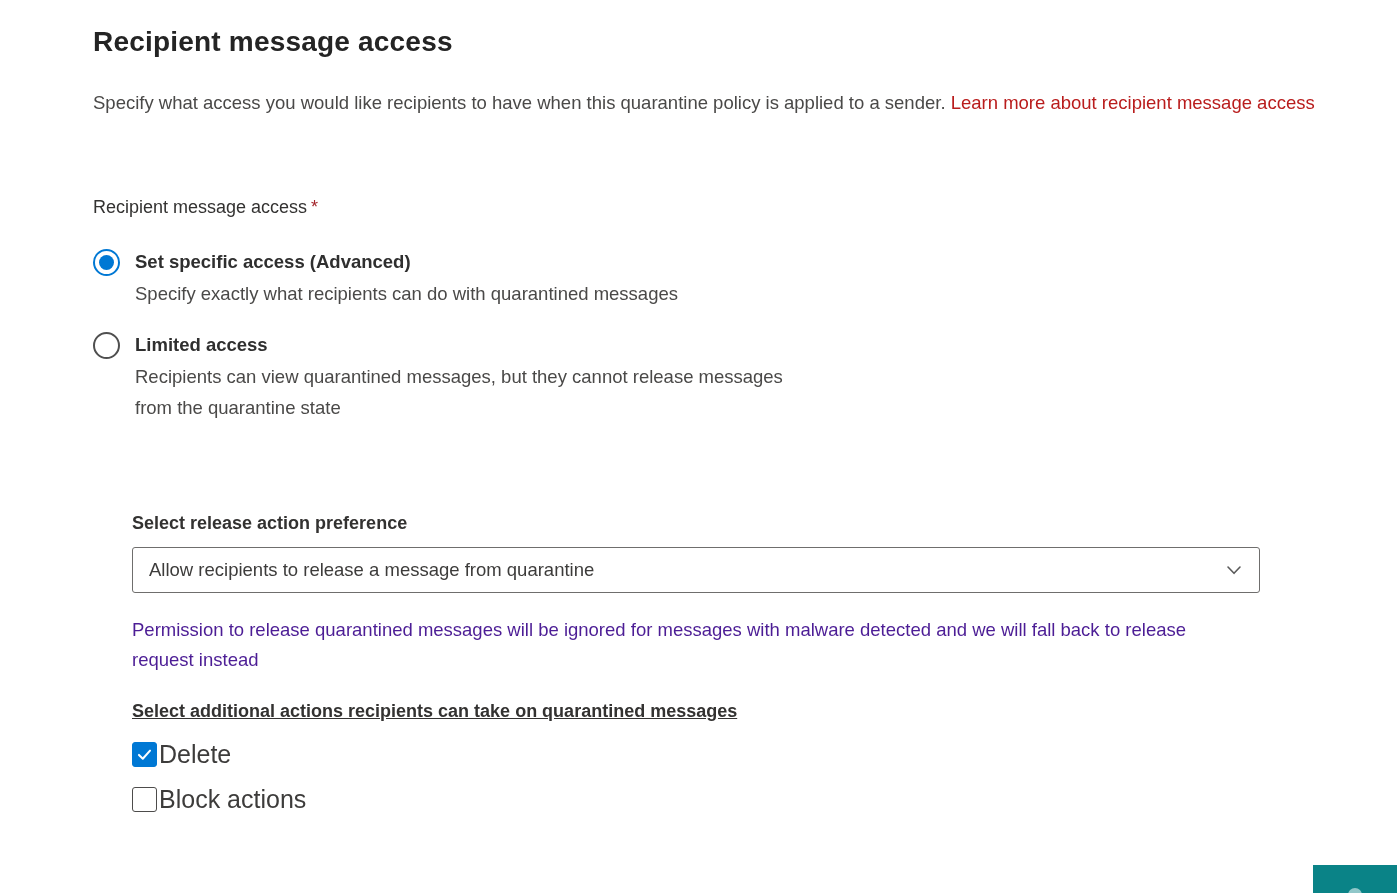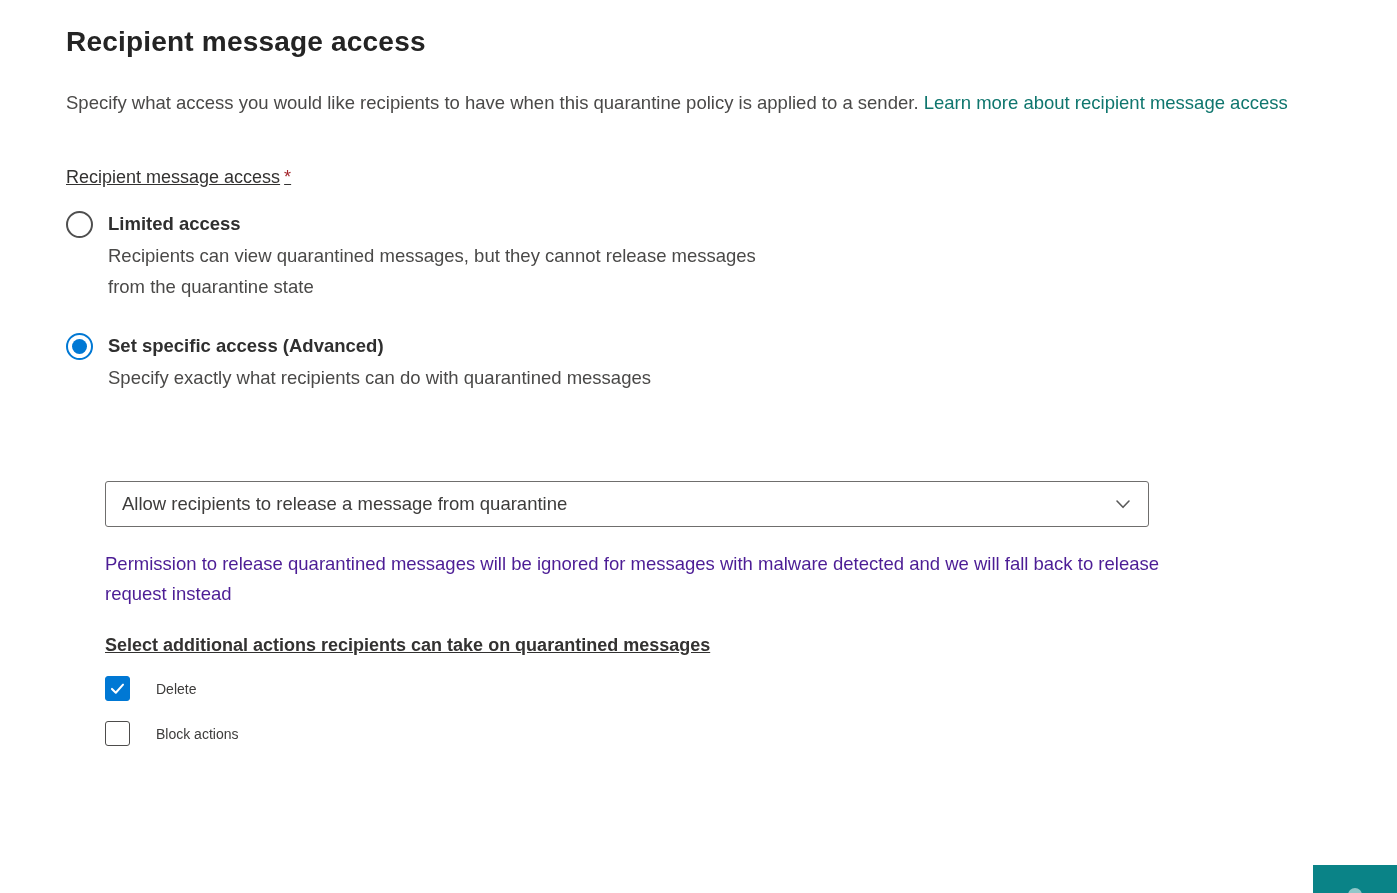--- a/index.html
+++ b/index.html
@@ -5,48 +5,47 @@
   html, body { margin: 0; padding: 0; background: #ffffff; }
   .stage {
     position: relative;
     width: 1397px;
     height: 893px;
     overflow: hidden;
     background: #ffffff;
     font-family: "Liberation Sans", "DejaVu Sans", sans-serif;
     color: #3d3c3b;
   }
-  .content { padding: 26px 0 0 66px; }
+  .content { padding: 26px 0 0 93px; }
 
   h1.page-title {
     margin: 0;
     font-size: 28px;
     font-weight: 700;
     color: #242424;
     letter-spacing: 0.2px;
   }
 
   p.page-desc {
     margin: 30px 0 0 0;
     max-width: 1268px;
     font-size: 18.5px;
     line-height: 29px;
     color: #4a4948;
   }
   a.link {
-    color: #0f766e;
+    color: #b91c1c;
     text-decoration: none;
     cursor: pointer;
   }
 
   .field-label {
-    margin-top: 50px;
+    margin-top: 80px;
     font-size: 18px;
     color: #333231;
-    text-decoration: underline;
   }
   .req { color: #a4262c; margin-left: 4px; }
 
   
   .radio-option {
     display: flex;
     align-items: flex-start;
     margin-top: 22px;
     cursor: pointer;
   }
@@ -87,21 +86,21 @@
   
   .advanced { margin-left: 39px; margin-top: 88px; }
   .sub-label {
     font-size: 18px;
     font-weight: 600;
     color: #333231;
     line-height: 24px;
   }
   .dropdown {
     margin-top: 12px;
-    width: 1044px;
+    width: 1128px;
     height: 46px;
     box-sizing: border-box;
     border: 1px solid #6f6e6d;
     border-radius: 3px;
     background: #fff;
     display: flex;
     align-items: center;
     justify-content: space-between;
     padding: 0 16px;
     cursor: pointer;
@@ -141,22 +140,22 @@
     align-items: center;
     justify-content: center;
   }
   .checkbox svg { visibility: hidden; }
   .checkbox.checked {
     background: #0078d4;
     border-color: #0078d4;
   }
   .checkbox.checked svg { visibility: visible; }
   .checkbox-label {
-    margin-left: 26px;
-    font-size: 14px;
+    margin-left: 2px;
+    font-size: 25px;
     color: #3d3c3b;
   }
 
   
   .feedback {
     position: absolute;
     right: 0; bottom: 0;
     width: 84px; height: 28px;
     background: #0a8387;
     overflow: hidden;
@@ -179,39 +178,40 @@
 
     <h1 class="page-title">Recipient message access</h1>
 
     <p class="page-desc"><span>Specify what access you would like recipients to have when this quarantine policy is applied to a sender.</span>
       <a class="link">Learn more about recipient message access</a>
     </p>
 
     <div class="field-label"><span>Recipient message access</span><span class="req">*</span>
     </div>
 
+    <div class="radio-option second">
+      <span class="radio checked"></span>
+      <div class="radio-text">
+        <div class="radio-label">Set specific access (Advanced)</div>
+        <div class="radio-desc">Specify exactly what recipients can do with quarantined messages</div>
+      </div>
+    </div>
+
     <div class="radio-option">
       <span class="radio"></span>
       <div class="radio-text">
         <div class="radio-label">Limited access</div>
         <div class="radio-desc">Recipients can view quarantined messages, but they cannot release messages
 from the quarantine state</div>
       </div>
     </div>
 
-    <div class="radio-option second">
-      <span class="radio checked"></span>
-      <div class="radio-text">
-        <div class="radio-label">Set specific access (Advanced)</div>
-        <div class="radio-desc">Specify exactly what recipients can do with quarantined messages</div>
-      </div>
-    </div>
-
     <div class="advanced">
 
+      <div class="sub-label">Select release action preference</div>
 
       <div class="dropdown" role="combobox">
         <span class="dropdown-value">Allow recipients to release a message from quarantine</span>
         <span class="chevron">
           <svg width="18" height="18" viewBox="0 0 18 18">
             <path d="M3 6 L9 12.3 L15 6" fill="none" stroke="#5a5a5a" stroke-width="1.6" stroke-linecap="round" stroke-linejoin="round"></path>
           </svg>
         </span>
       </div>
 

